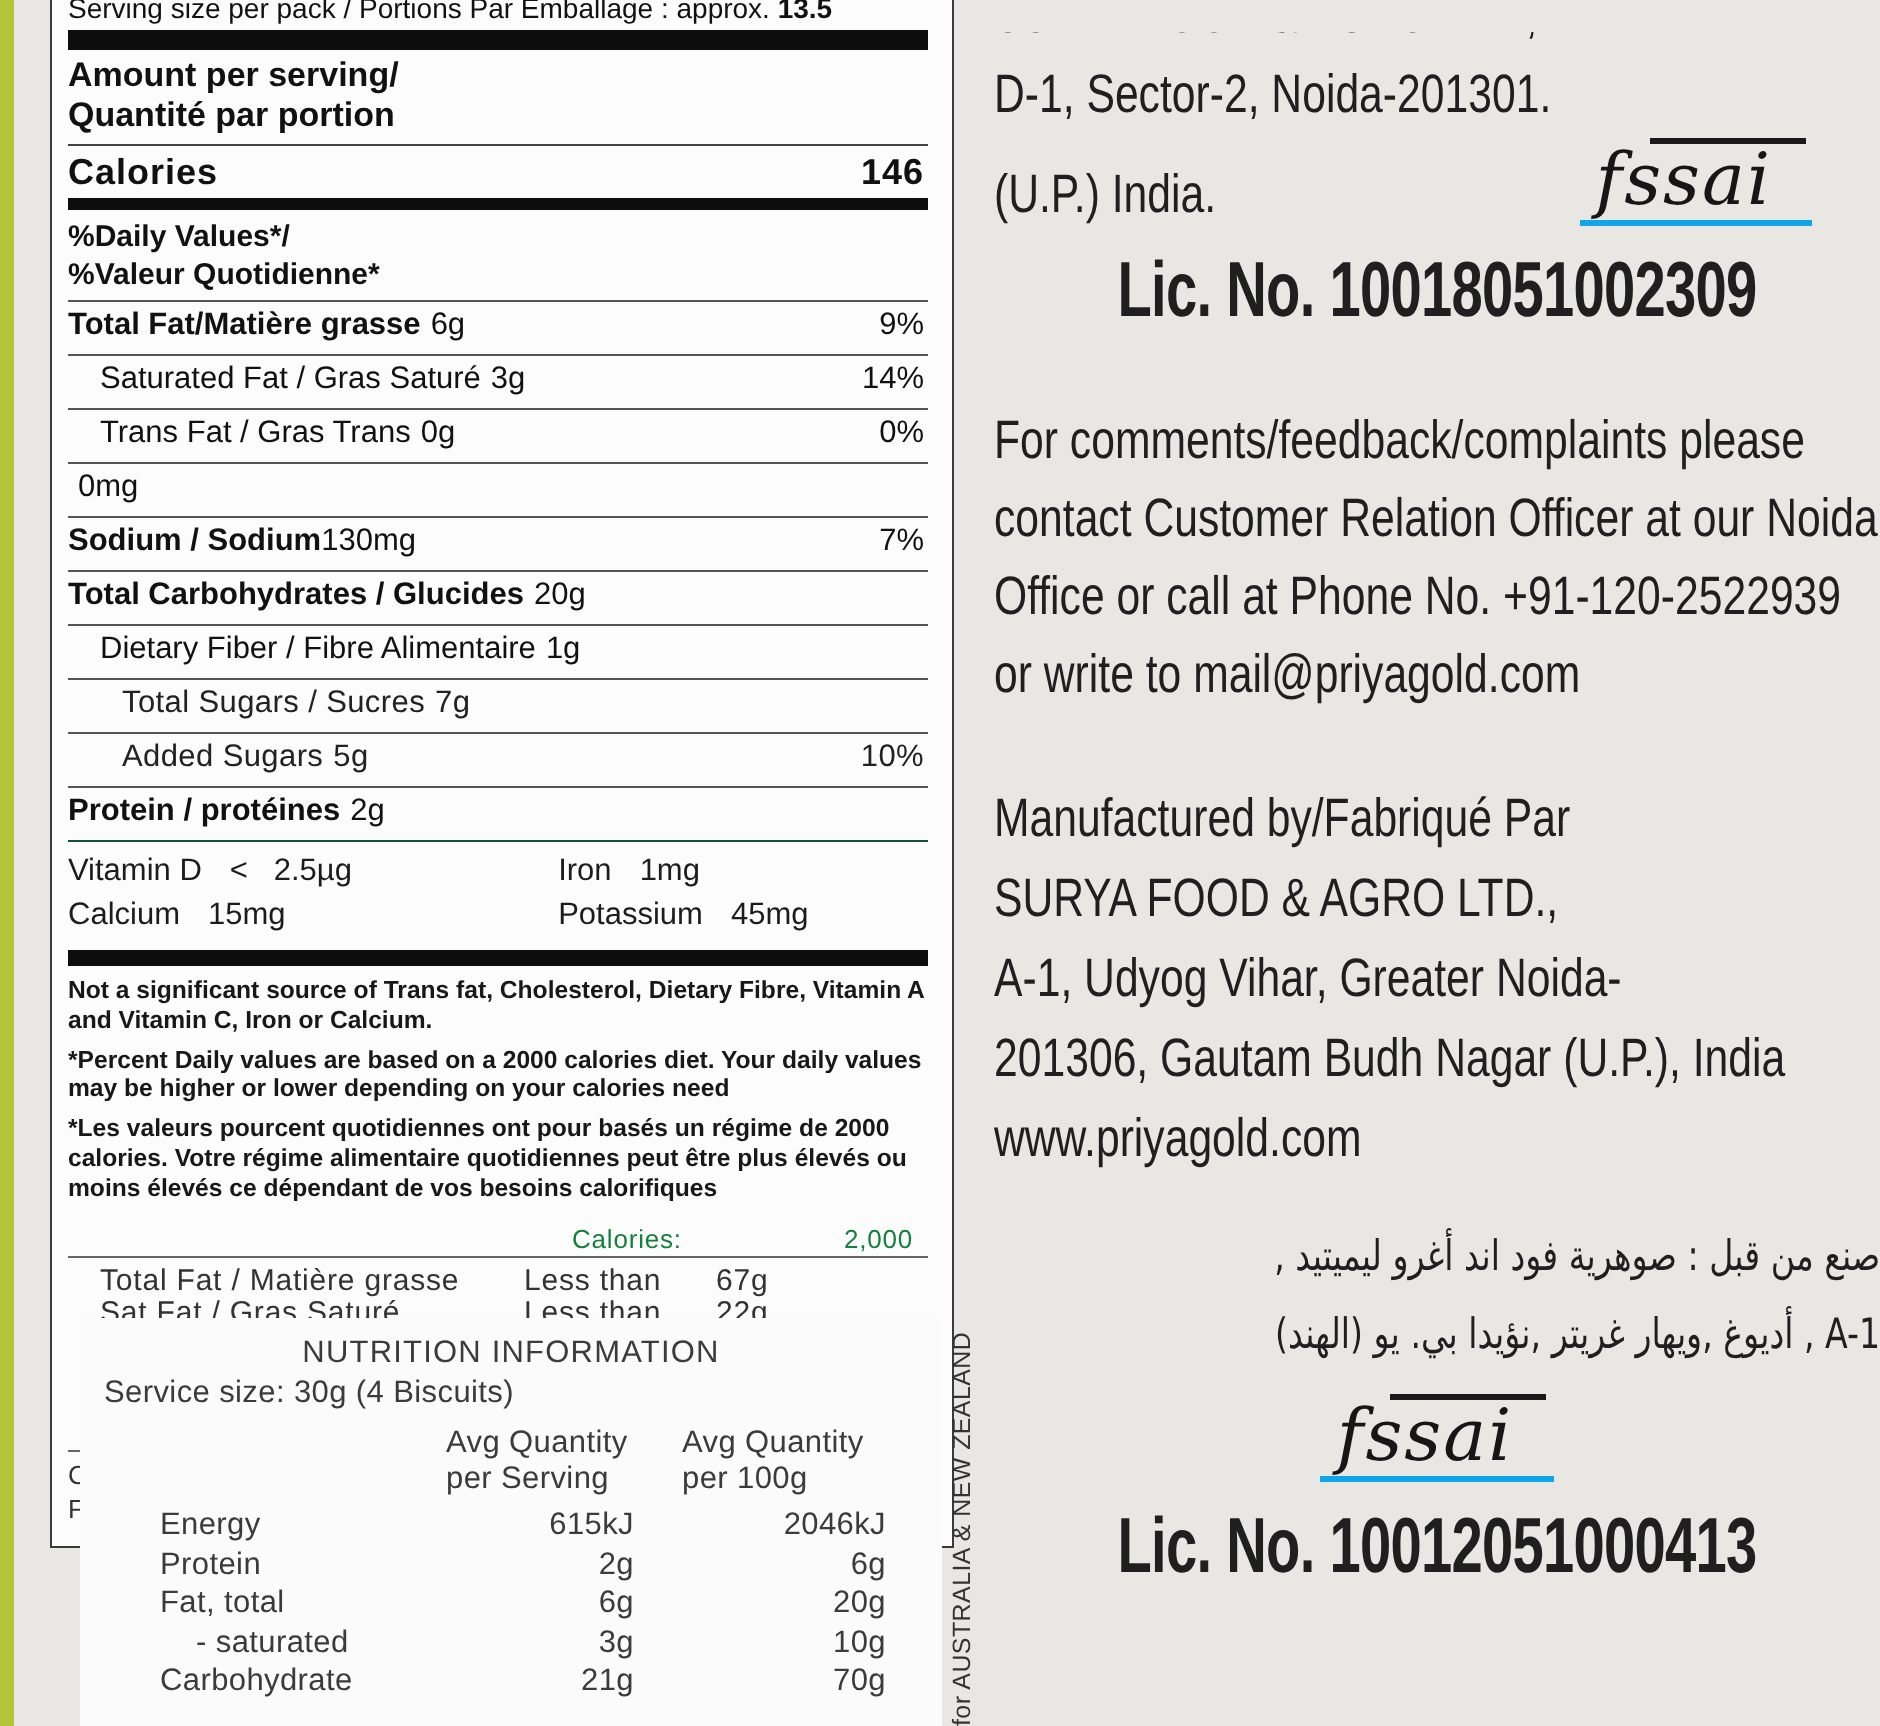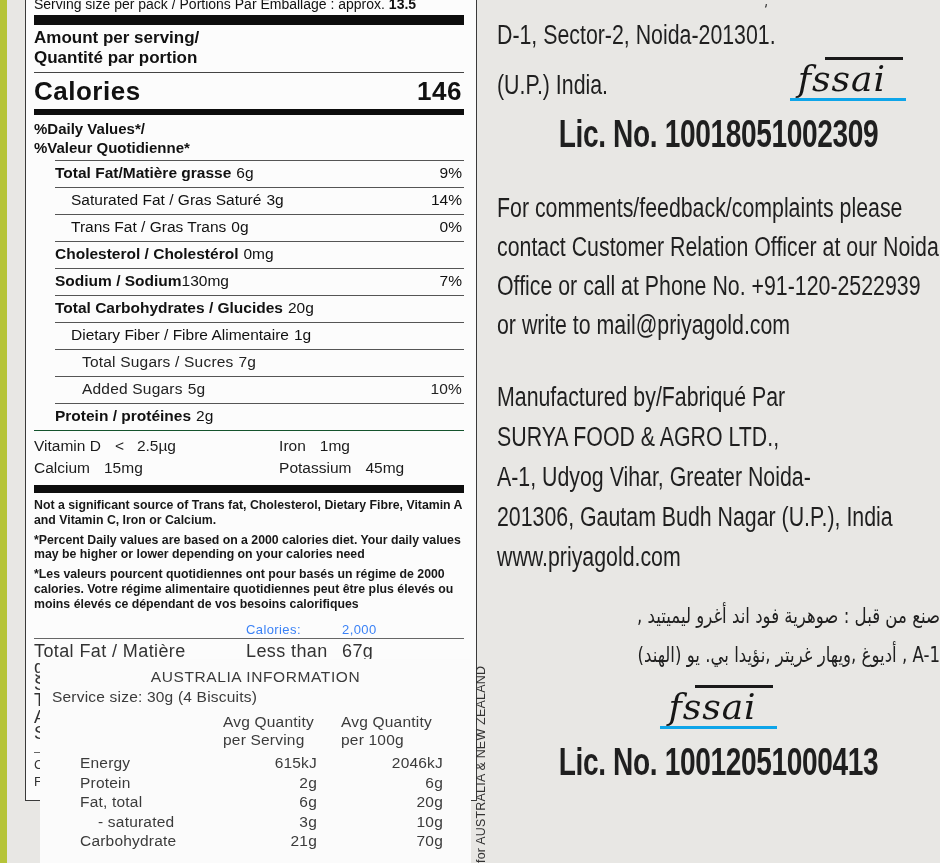--- a/index.html
+++ b/index.html
@@ -18,37 +18,37 @@
     background:#fcfcfc;border:1.5px solid #3a3a3a;
     padding:2px 12px 10px 8px;box-sizing:border-box;color:#111;
   }
   .sv-line{font-size:14px;line-height:18px;white-space:nowrap;}
   .sv-line .sv-val{font-weight:700;}
   .bar{background:#0d0d0d;}
   .bar-10{height:10px;margin-top:2px;}
   .bar-6{height:6px;}
   .bar-8{height:8px;}
   .amount-block{font-size:17px;font-weight:700;line-height:20px;padding:3px 0 4px;border-bottom:1px solid #444;}
-  .calories-row{display:flex;align-items:baseline;justify-content:space-between;font-weight:700;font-size:26px;padding:3px 2px 2px 0;letter-spacing:0.5px;}
+  .calories-row{display:flex;align-items:baseline;justify-content:space-between;font-weight:700;font-size:18px;padding:3px 2px 2px 0;letter-spacing:0.5px;}
   .dv-block{text-align:left;font-weight:700;font-size:15px;line-height:19px;padding:4px 2px 3px 0;}
-  .nf-row{display:flex;align-items:baseline;border-top:1px solid #555;font-size:15.5px;padding:2.5px 0;min-height:21px;margin-left:21px;}
+  .nf-row{display:flex;align-items:baseline;border-top:1px solid #555;font-size:15.5px;padding:2.5px 0;min-height:21px;}
   .nf-row .lbl{font-weight:400;}
   .nf-row.r-b .lbl{font-weight:700;}
   .nf-row .val{margin-left:5px;}
   .nf-row.nospace .val{margin-left:0;}
   .nf-row.i1{padding-left:16px;}
   .nf-row.i2{padding-left:27px;}
   .nf-row.light{color:#222;letter-spacing:0.2px;}
   .nf-row .pct{margin-left:auto;padding-right:2px;}
   .micros{border-top:1px solid #14532d;padding:4px 0 6px;font-size:15.5px;line-height:22px;color:#1c1c1c;}
   .micro-line{display:grid;grid-template-columns:57% 43%;white-space:pre-wrap;}
   .micro-cell .mv{margin-left:14px;}
   .fn{font-size:12.3px;font-weight:700;line-height:14.8px;margin:5px 0 0;color:#181818;}
-  .ref-head{display:grid;grid-template-columns:212px 96px 1fr;font-size:13px;color:#3b82f6;border-bottom:1px solid #666;padding-bottom:1px;margin-top:10px;letter-spacing:0.4px;}
-  .ref-row{display:grid;grid-template-columns:212px 96px 1fr;font-size:18px;line-height:16.5px;color:#333;letter-spacing:0.4px;}
+  .ref-head{display:grid;grid-template-columns:212px 96px 1fr;font-size:13px;color:#15803d;border-bottom:1px solid #666;padding-bottom:1px;margin-top:10px;letter-spacing:0.4px;gap:40px;}
+  .ref-row{display:grid;grid-template-columns:212px 96px 1fr;font-size:15px;line-height:16.5px;color:#333;letter-spacing:0.4px;margin-left:16px;}
   .ref-body{padding-top:4px;}
   .cpg{margin-top:10px;border-top:1px solid #666;padding-top:3px;font-size:13px;line-height:17px;color:#333;letter-spacing:0.3px;}
 
   
   #panel-anz{
     position:absolute;left:40px;top:659px;width:431px;height:204px;
     background:#fbfbfb;padding:8px 12px;box-sizing:border-box;
     color:#3b3b3b;font-size:15.5px;overflow:hidden;letter-spacing:0.2px;
   }
   .anz-title{text-align:center;line-height:20px;letter-spacing:0.6px;}
@@ -63,21 +63,21 @@
 
   
   .side-note{position:absolute;left:473px;top:660px;width:18px;height:203px;}
   .side-note span{
     position:absolute;bottom:0;left:15px;
     transform:rotate(-90deg);transform-origin:0 100%;
     white-space:nowrap;font-size:12.5px;color:#333;letter-spacing:0.2px;
   }
 
   
-  #right-col{position:absolute;left:497px;top:4px;width:443px;color:#1f1f1f;}
+  #right-col{position:absolute;left:497px;top:16px;width:443px;color:#1f1f1f;}
   .cond{transform:scaleX(0.79);transform-origin:0 0;width:126.6%;}
   .cond-xl{transform:scaleX(0.72);transform-origin:0 0;width:138.9%;text-align:center;font-weight:700;letter-spacing:-0.5px;}
   .clip-top{height:6px;overflow:hidden;}
   .clip-top span{display:block;margin-top:-24px;font-size:26px;white-space:nowrap;}
   .addr1{font-size:27px;margin-top:10px;white-space:nowrap;}
   .addr-row{display:flex;align-items:flex-end;justify-content:space-between;margin-top:6px;padding-right:34px;}
   .addr2{font-size:27px;white-space:nowrap;}
   .fssai{
     font-family:"DejaVu Serif",serif;font-style:italic;font-size:36px;line-height:1.05;
     border-bottom:3px solid #0ea5e9;padding:3px 20px 0 8px;position:relative;display:inline-block;
@@ -124,21 +124,20 @@
     <span class="lbl">Saturated Fat / Gras Saturé</span>
     <span class="val">3g</span>
     <span class="pct">14%</span>
   </div>
   <div class="nf-row i1">
     <span class="lbl">Trans Fat / Gras Trans</span>
     <span class="val">0g</span>
     <span class="pct">0%</span>
   </div>
   <div class="nf-row r-b">
-    <span class="lbl">Cholesterol / Cholestérol</span>
     <span class="val">0mg</span>
     <span class="pct"></span>
   </div>
   <div class="nf-row r-b nospace">
     <span class="lbl">Sodium / Sodium</span>
     <span class="val">130mg</span>
     <span class="pct">7%</span>
   </div>
   <div class="nf-row r-b">
     <span class="lbl">Total Carbohydrates / Glucides</span>
@@ -214,21 +213,21 @@
       <span>2000mg</span>
     </div>
   </div>
   <div class="cpg">
     <div>Calories per gram:</div>
     <div>Fat / Grasse / 9   Carbohydrate / Glucides / 4    Protein / Protéines / 4</div>
   </div>
 </div>
 
 <div id="panel-anz">
-  <div class="anz-title">AUSTRALIA INFORMATION</div>
+  <div class="anz-title">NUTRITION INFORMATION</div>
   <div class="anz-line">Service size: 30g (4 Biscuits)</div>
   <div class="anz-hdr">
     <span></span>
     <span class="hc">
       <span>Avg Quantity</span><br>
       <span>per Serving</span>
     </span>
     <span class="hc">
       <span>Avg Quantity</span><br>
       <span>per 100g</span>

